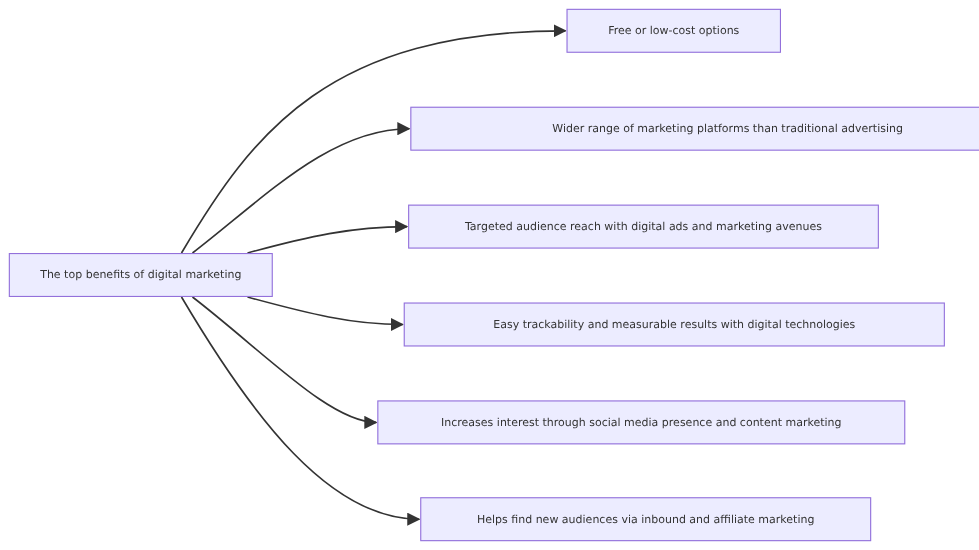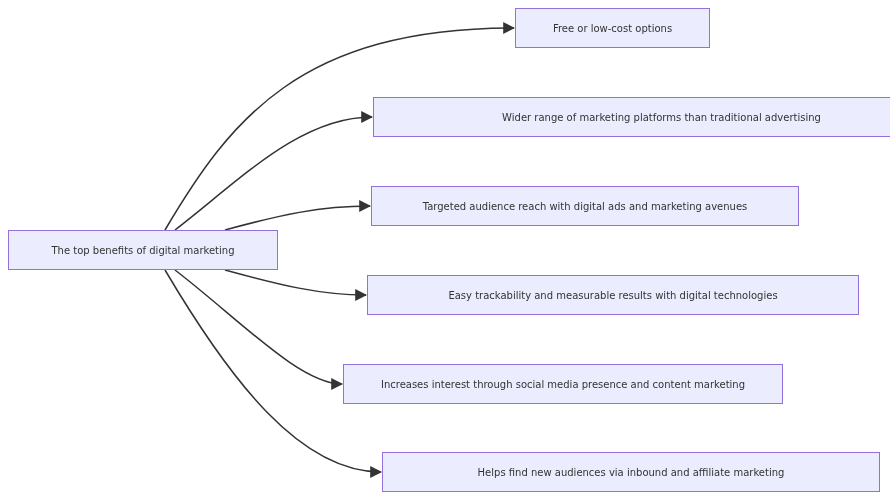--- a/index.html
+++ b/index.html
@@ -21,39 +21,39 @@
     </marker>
   </defs>
   <path fill="none" stroke="#333333" stroke-width="1.5" marker-end="url(#arrow)" d="M165,230 C230,120 300,28 514,28"></path>
   <path fill="none" stroke="#333333" stroke-width="1.5" marker-end="url(#arrow)" d="M175,230 C240,180 300,117 372,117"></path>
   <path fill="none" stroke="#333333" stroke-width="1.5" marker-end="url(#arrow)" d="M225,230 C280,215 320,206 370,206"></path>
   <path fill="none" stroke="#333333" stroke-width="1.5" marker-end="url(#arrow)" d="M225,270 C280,285 320,295 366,295"></path>
   <path fill="none" stroke="#333333" stroke-width="1.5" marker-end="url(#arrow)" d="M175,270 C240,320 300,384 342,384"></path>
   <path fill="none" stroke="#333333" stroke-width="1.5" marker-end="url(#arrow)" d="M165,270 C230,380 300,472 381,472"></path>
 </svg>
 
-<div class="node" style="left:8px; top:230px; width:270px;">
+<div class="node" style="left:8px; top:230px; width:240px;">
   <span>The top benefits of digital marketing</span>
 </div>
 
 <div class="node" style="left:515px; top:8px; width:195px;">
   <span>Free or low-cost options</span>
 </div>
 
 <div class="node" style="left:373px; top:97px; width:577px;">
   <span>Wider range of marketing platforms than traditional advertising</span>
 </div>
 
 <div class="node" style="left:371px; top:186px; width:428px;">
   <span>Targeted audience reach with digital ads and marketing avenues</span>
 </div>
 
 <div class="node" style="left:367px; top:275px; width:492px;text-align:right;">
   <span>Easy trackability and measurable results with digital technologies</span>
 </div>
 
-<div class="node" style="left:343px; top:364px; width:440px;">
+<div class="node" style="left:343px; top:364px; width:480px;">
   <span>Increases interest through social media presence and content marketing</span>
 </div>
 
-<div class="node" style="left:382px; top:452px; width:498px;justify-content:center;">
+<div class="node" style="left:382px; top:452px; width:410px;justify-content:center;">
   <span>Helps find new audiences via inbound and affiliate marketing</span>
 </div>
 
 </body></html>

